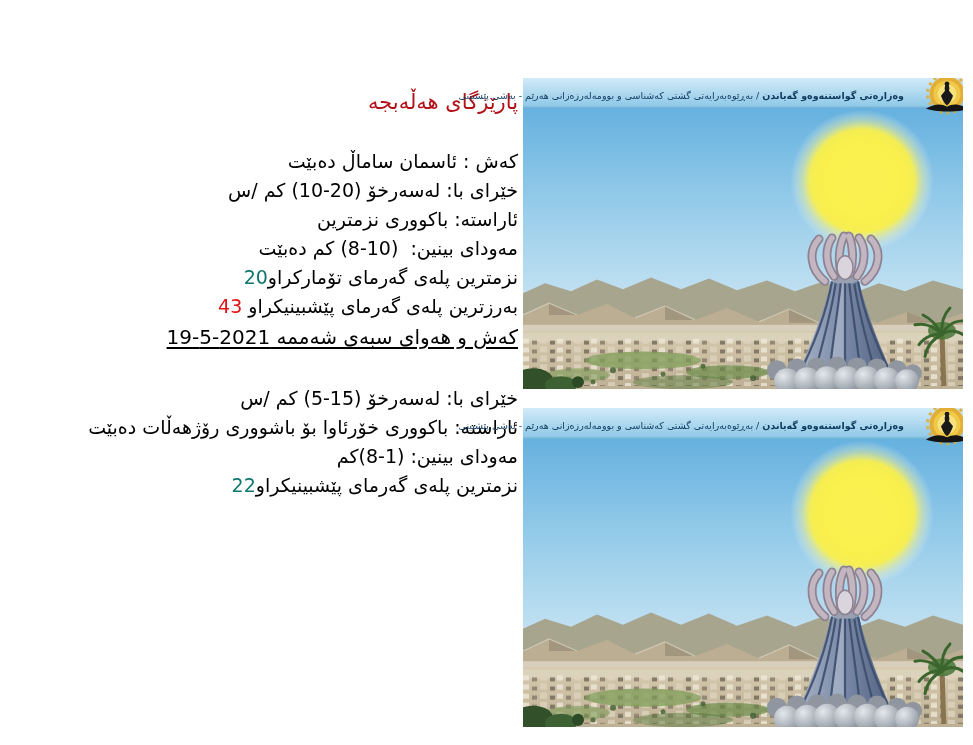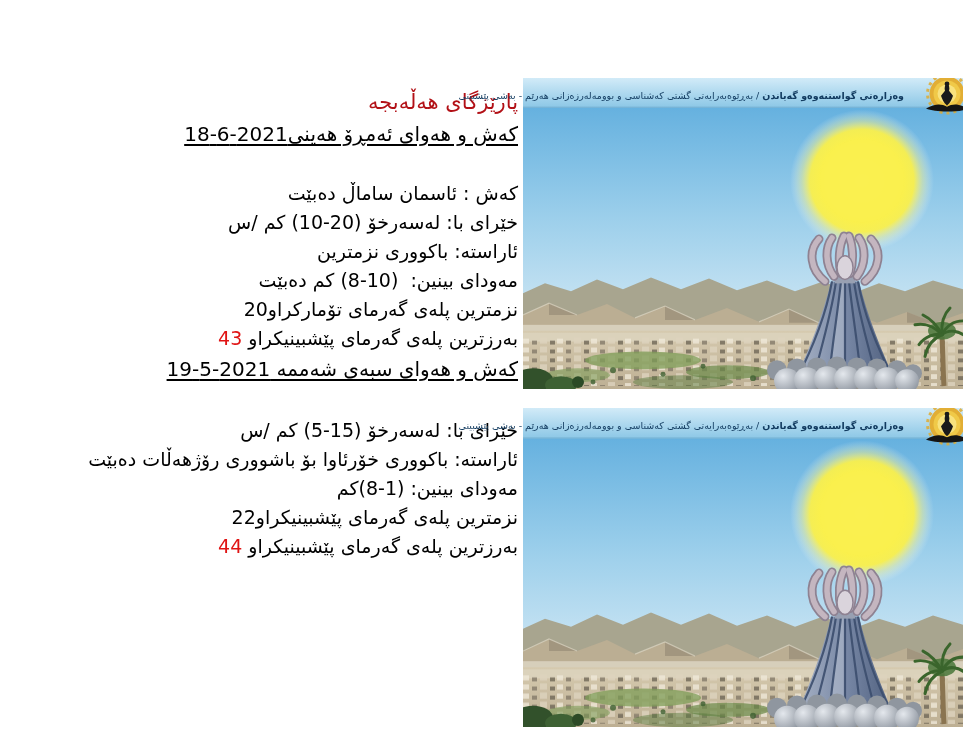--- a/index.html
+++ b/index.html
@@ -20,21 +20,21 @@
   .title{font-size:21px;line-height:32px;color:#B21016;}
   .hd{
     font-size:20px;line-height:32px;color:#000;
     text-decoration:underline;
     text-decoration-thickness:2px;
     text-underline-offset:3px;
   }
   .sp{height:29px;}
   .sp2{height:31px;}
   .ln{font-size:19px;line-height:29px;}
-  .num-min{color:#000000;}
+  .num-min{color:#0f766e;}
   .num-max{color:#E01414;margin-top:41px;}
   
   .photo{position:absolute;left:523px;width:440px;display:block;}
   #photoTop{top:78px;height:311px;}
   #photoBot{top:408px;height:319px;}
   .defsvg{position:absolute;width:0;height:0;overflow:hidden;}
   
   .phdr{
     position:absolute;left:510px;width:394px;height:22px;
     direction:rtl;text-align:right;
@@ -43,35 +43,33 @@
   }
   .phdr b{font-weight:bold;}
   #phdrTop{top:85px;}
   #phdrBot{top:415px;}
 </style>
 </head>
 <body>
 
 <div class="forecast">
   <div class="title">پارێزگای هەڵەبجە</div>
-  <div class="hd">کەش و هەوای ئەمڕۆ هەینی2021-6-18</div>
   <div class="sp"></div>
   <div class="ln">کەش : ئاسمان ساماڵ دەبێت</div>
   <div class="ln">خێرای با: لەسەرخۆ (20-10) کم /س</div>
   <div class="ln">ئاراستە: باکووری نزمترین</div>
   <div class="ln">مەودای بینین:  (10-8) کم دەبێت</div>
   <div class="ln"><span>نزمترین پلەی گەرمای تۆمارکراو</span><span class="num-min">20</span></div>
   <div class="ln"><span>بەرزترین پلەی گەرمای پێشبینیکراو </span><span class="num-max">43</span></div>
   <div class="hd">کەش و هەوای سبەی شەممە 2021-5-19</div>
   <div class="sp2"></div>
   <div class="ln">خێرای با: لەسەرخۆ (15-5) کم /س</div>
   <div class="ln">ئاراستە: باکووری خۆرئاوا بۆ باشووری رۆژهەڵات دەبێت</div>
   <div class="ln">مەودای بینین: (1-8)کم</div>
   <div class="ln"><span>نزمترین پلەی گەرمای پێشبینیکراو</span><span class="num-min">22</span></div>
-  <div class="ln"><span>بەرزترین پلەی گەرمای پێشبینیکراو </span><span class="num-max">44</span></div>
 </div>
 
 <svg class="defsvg" aria-hidden="true" xmlns="http://www.w3.org/2000/svg">
   <defs>
     <linearGradient id="gSky" x1="0" y1="0" x2="0" y2="1">
       <stop offset="0" stop-color="#57A9DC"></stop>
       <stop offset="0.45" stop-color="#9CCFEB"></stop>
       <stop offset="0.75" stop-color="#C9E4F3"></stop>
       <stop offset="1" stop-color="#E2F0F8"></stop>
     </linearGradient>

